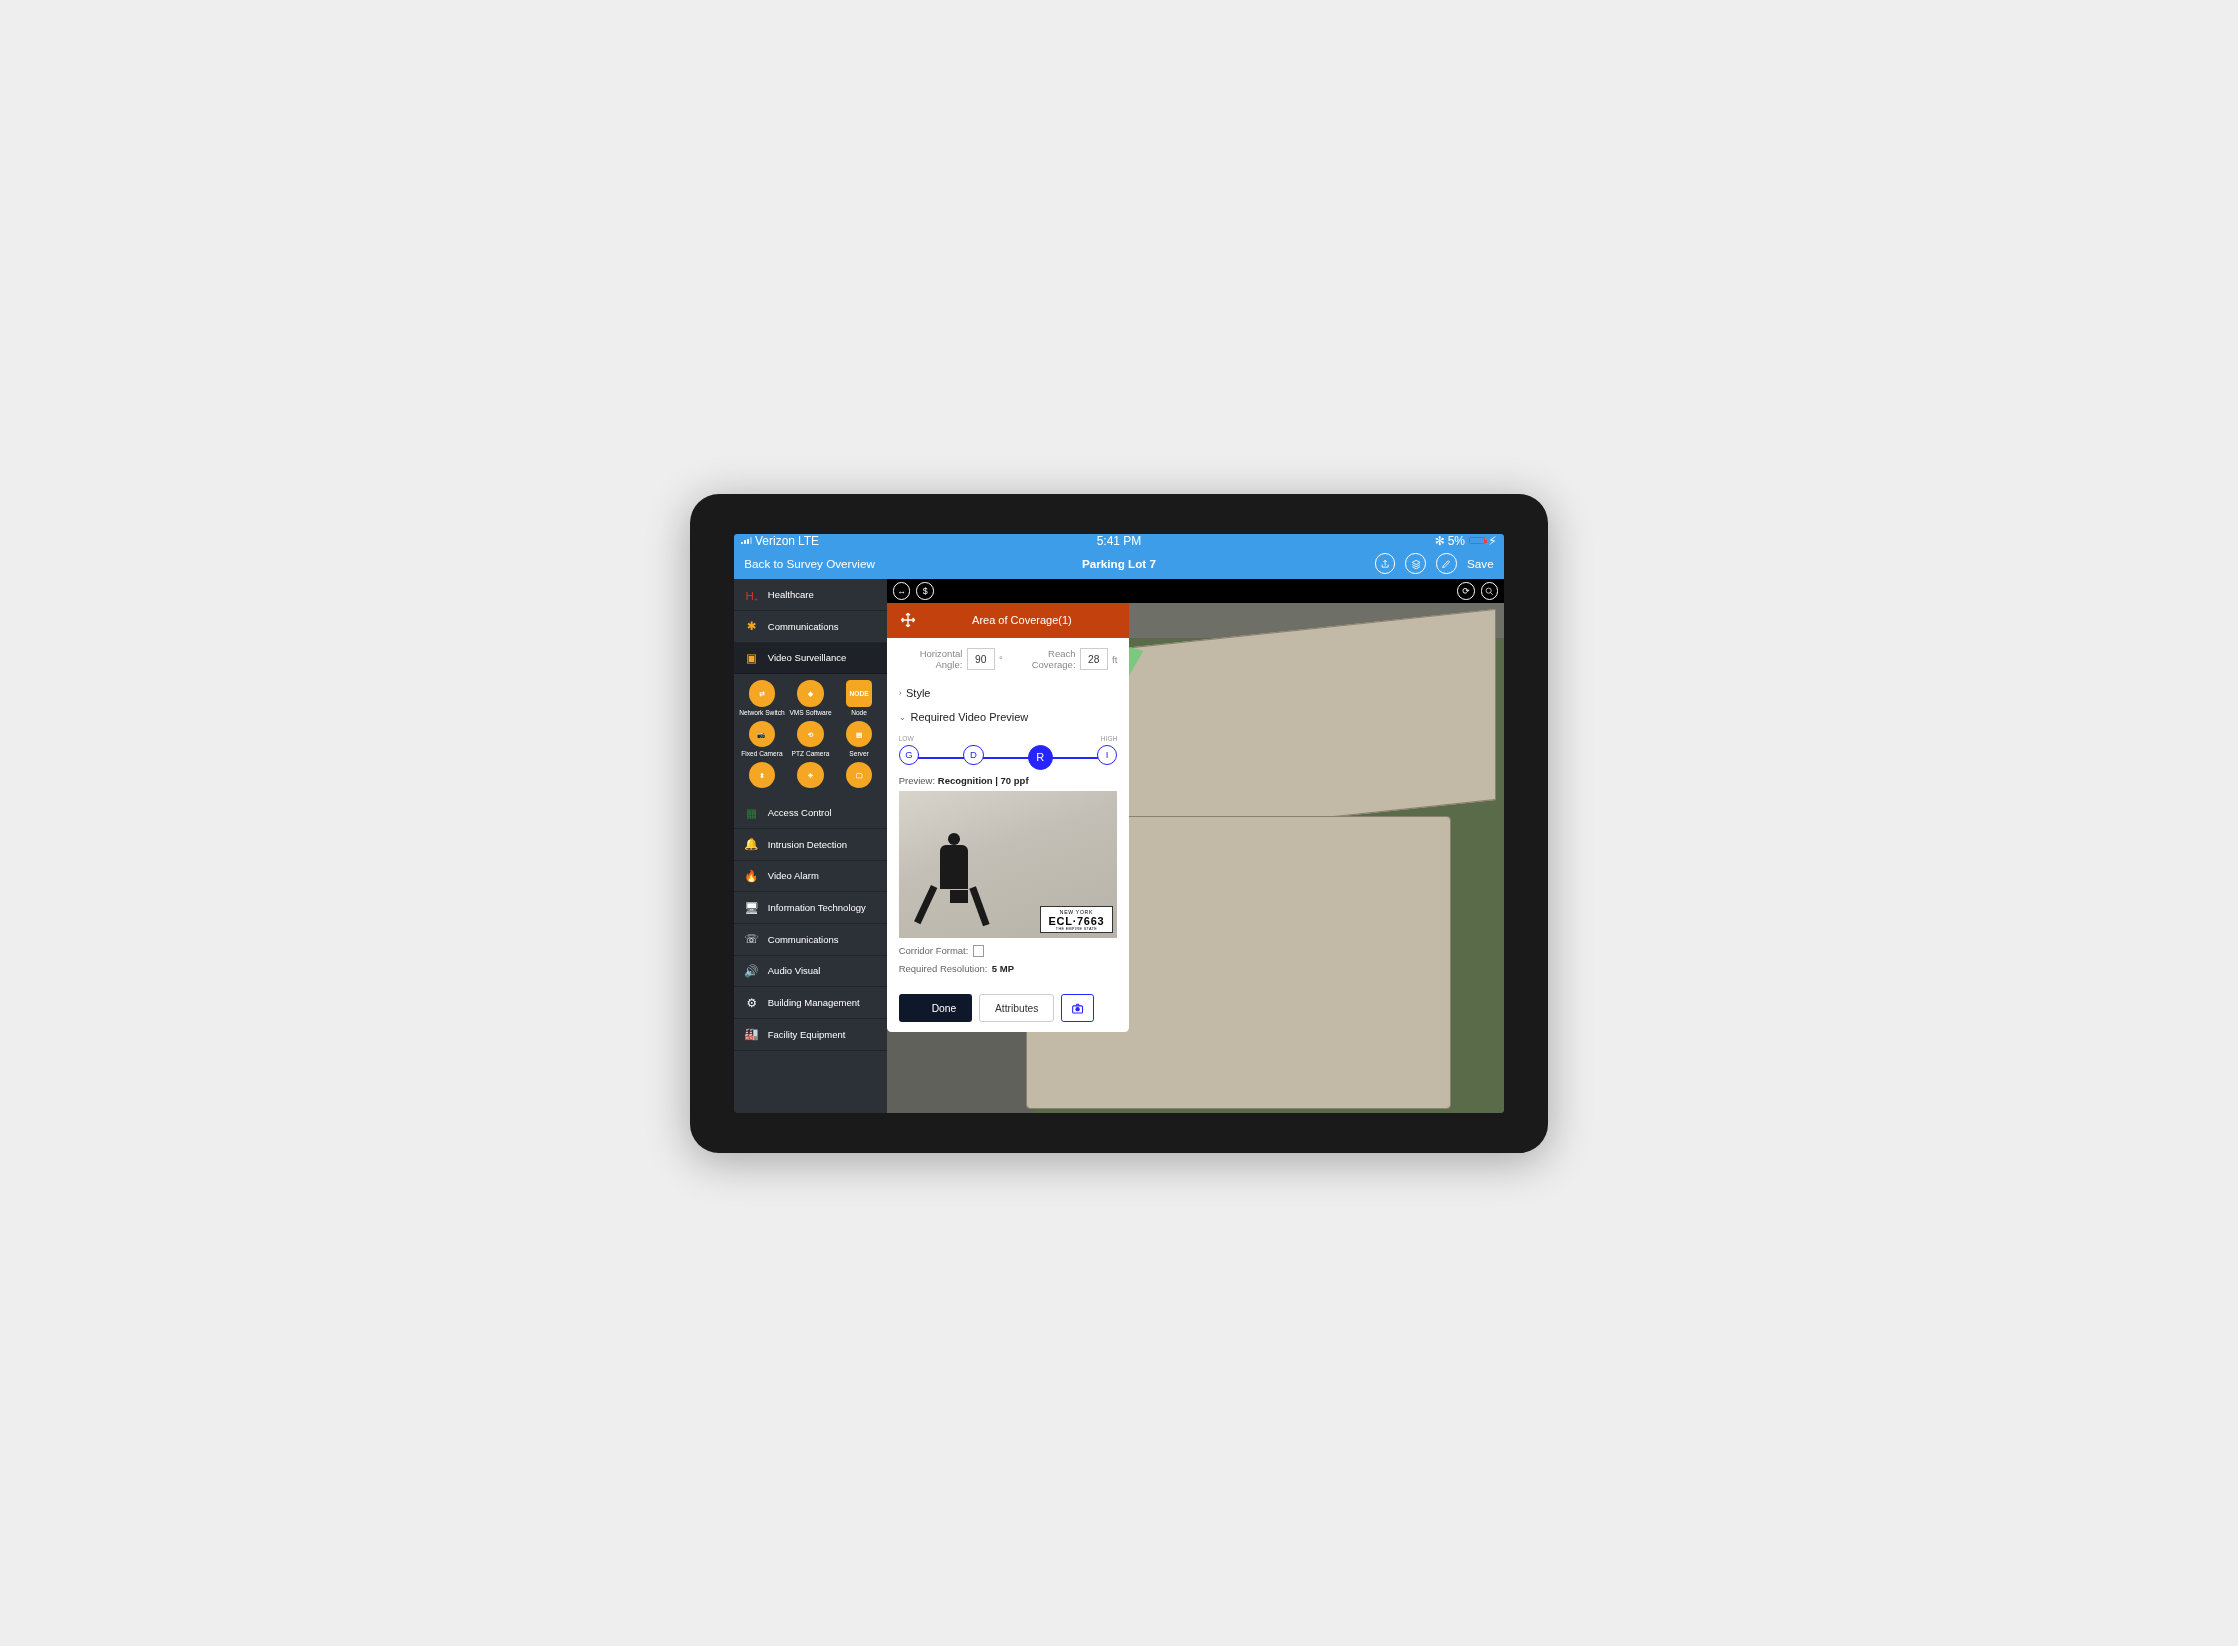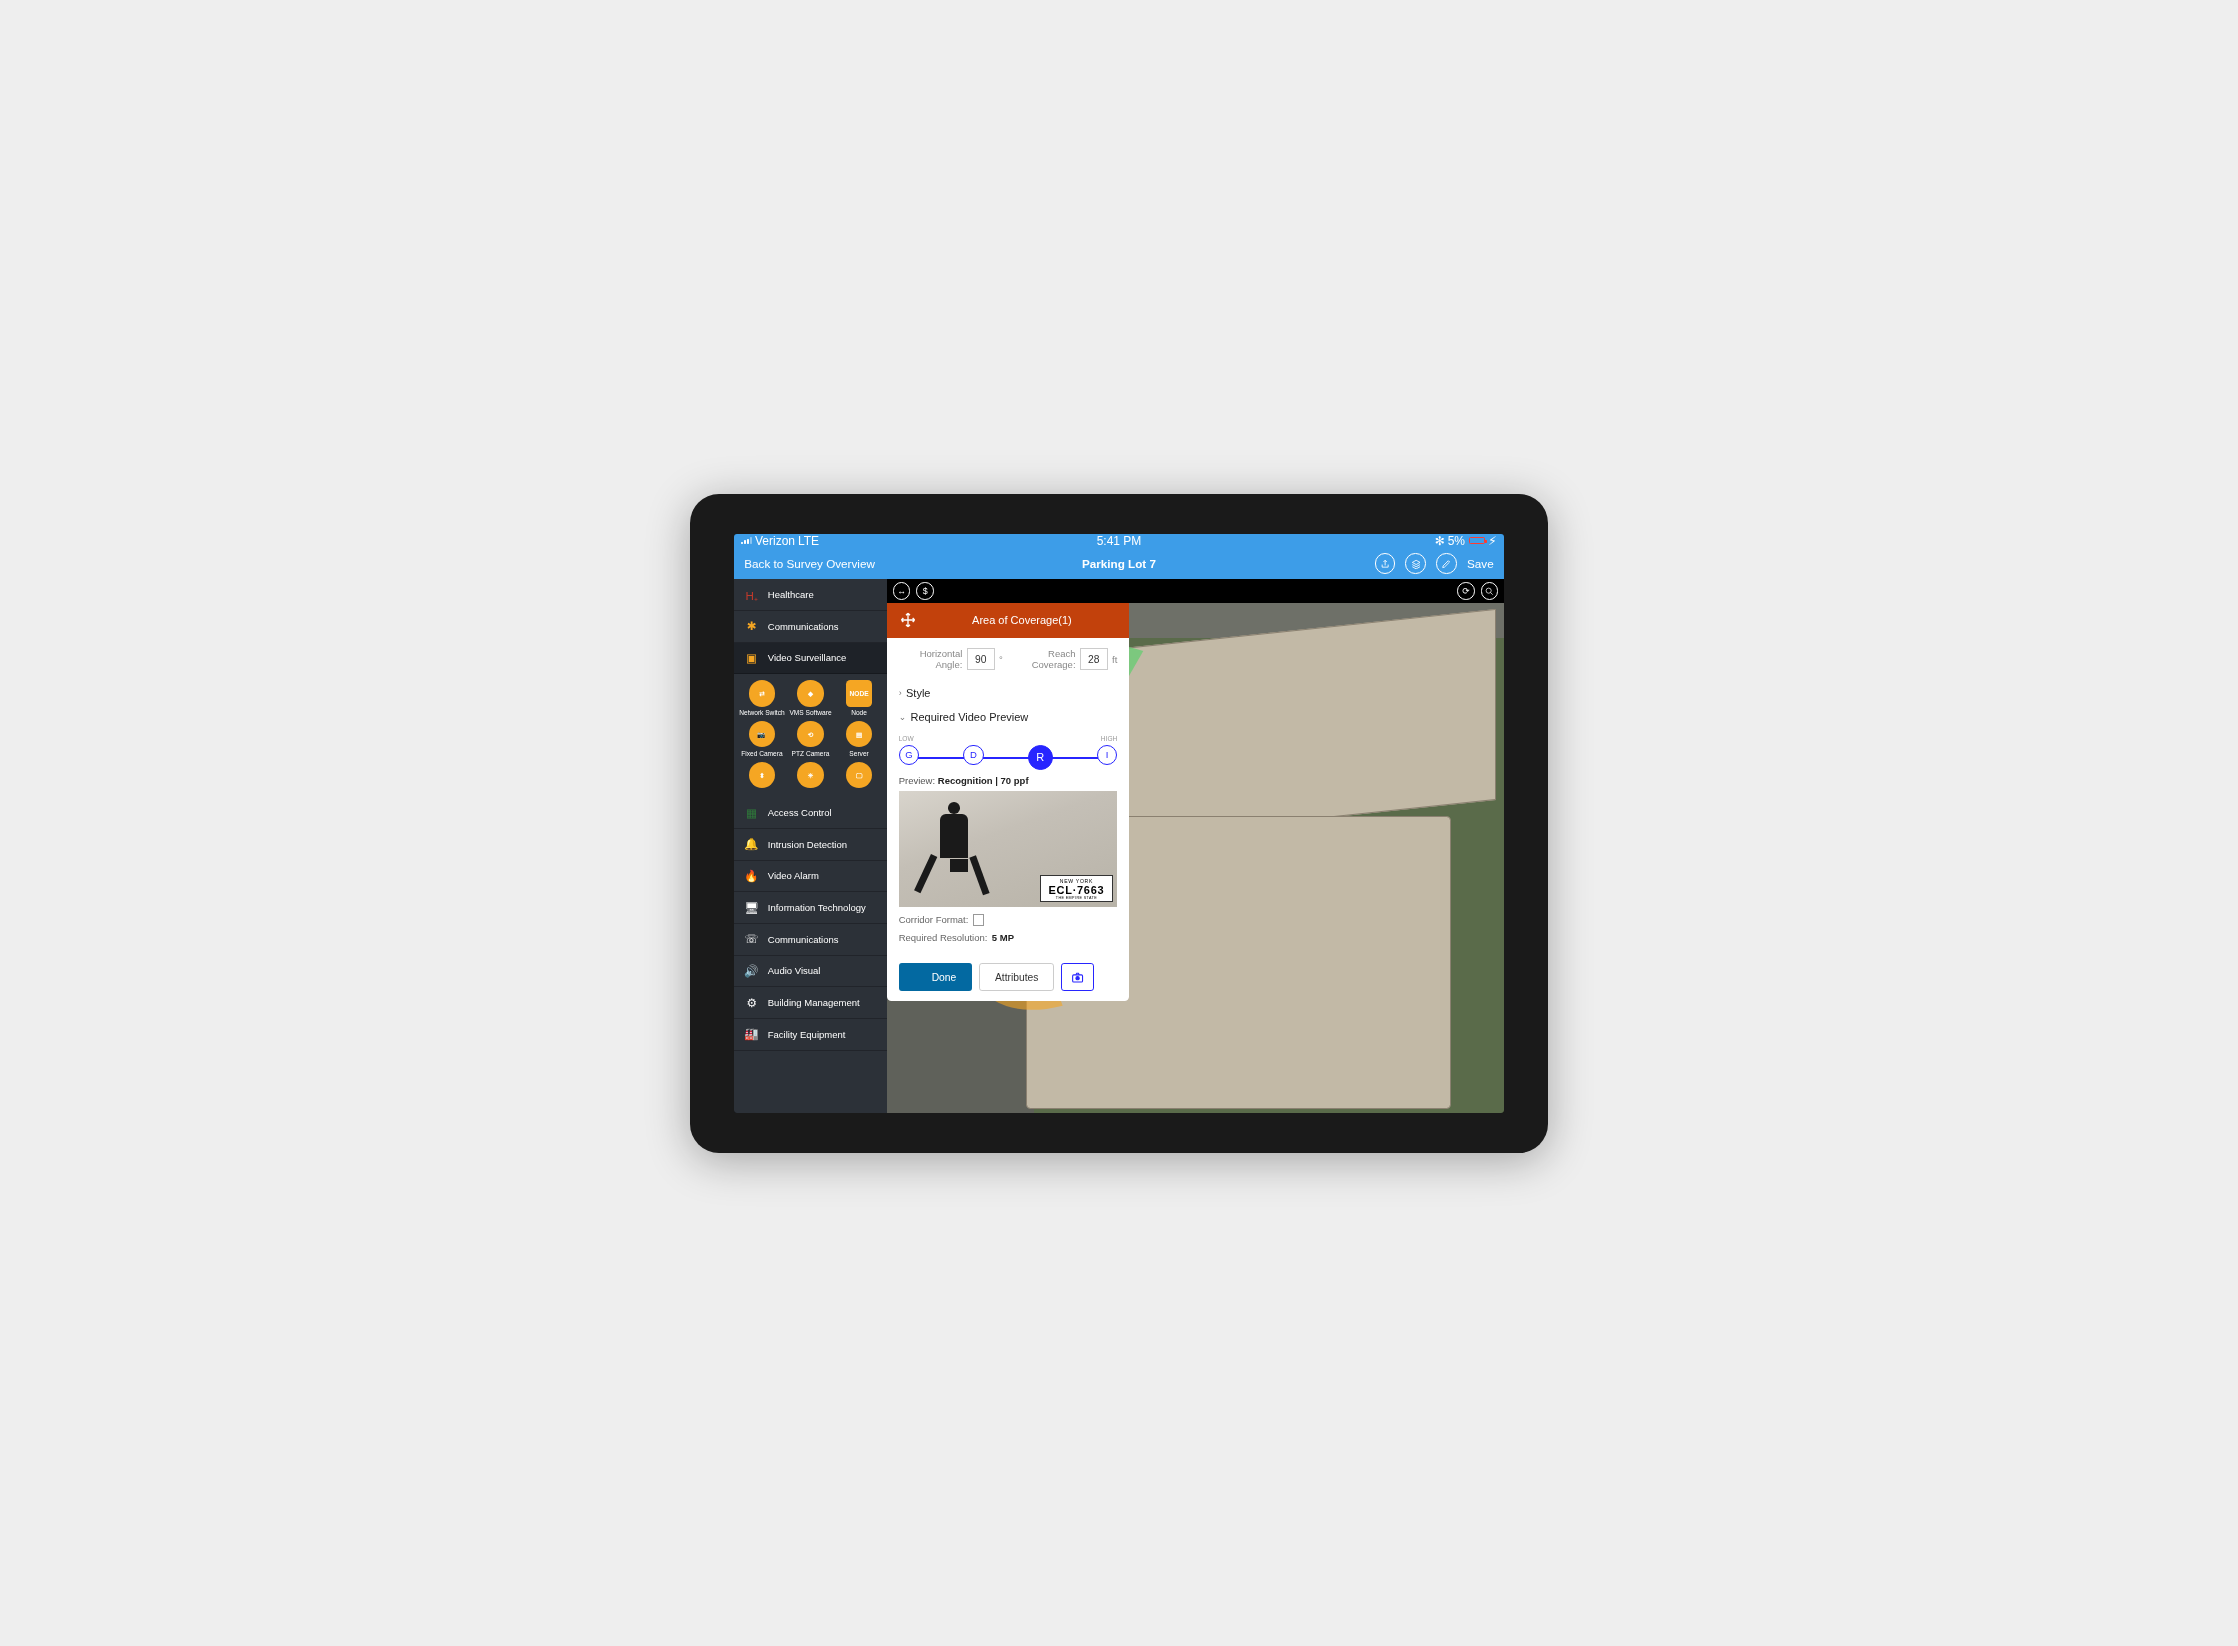--- a/index.html
+++ b/index.html
@@ -56,39 +56,39 @@
 
 .quality-row { display:flex; align-items:center; justify-content:space-between; margin:5.9px 0 2.9px; font-size:6.6px; color:#999; }
 .slider-track { position:relative; height:25px; margin-bottom:5.9px; }
 .slider-line { position:absolute; top:50%; left:10.3px; right:10.3px; height:1.5px; background:#2725ff; }
 .slider-nodes { display:flex; justify-content:space-between; position:relative; }
 .slider-node { width:20.5px; height:20.5px; border:1.5px solid #2725ff; border-radius:50%; background:#fff; display:flex; align-items:center; justify-content:center; color:#2725ff; font-size:9.5px; font-weight:500; cursor:pointer; }
 .slider-node.active { background:#2725ff; color:#fff; width:25px; height:25px; font-size:11px; }
 
 .preview-label { font-size:9.5px; color:#555; margin-bottom:4.4px; }
 .preview-label b { color:#222; }
-.preview-img { width:100%; height:116px; background:linear-gradient(160deg,#d8d4cc 0%,#c4bfb6 40%,#b8b3a8 100%); position:relative; overflow:hidden; margin-bottom:7.3px; }
+.preview-img { width:100%; height:147px; background:linear-gradient(160deg,#d8d4cc 0%,#c4bfb6 40%,#b8b3a8 100%); position:relative; overflow:hidden; margin-bottom:7.3px; }
 .pedestrian { position:absolute; bottom:5.9px; left:37px; width:37px; height:99px; }
 .ped-head { width:11.7px; height:11.7px; background:#1a1a1a; border-radius:50%; margin:0 auto; }
 .ped-body { width:28px; height:44px; background:#1a1a1a; margin:0 auto; border-radius:5.9px 5.9px 0 0; }
 .ped-legs { display:flex; justify-content:space-between; }
 .ped-leg { width:7.3px; height:40px; background:#1a1a1a; transform-origin:top; }
 .ped-leg.l{ transform:rotate(25deg) translateX(-5.9px);} .ped-leg.r{ transform:rotate(-20deg) translateX(4.4px);}
 .briefcase { position:absolute; bottom:29px; left:14.7px; width:17.6px; height:13.2px; background:#1a1a1a; }
 .license-plate { position:absolute; bottom:4.4px; right:4.4px; width:73px; background:#fff; border:1.5px solid #333; padding:1.5px 2.9px; font-family:monospace; text-align:center; }
 .license-state { font-size:5.1px; letter-spacing:0.7px; }
 .license-num { font-size:11px; font-weight:700; letter-spacing:0.7px; }
 .license-sub { font-size:3.7px; letter-spacing:0.4px; }
 
 .form-line { display:flex; align-items:center; gap:4.4px; font-size:9.5px; color:#666; margin-bottom:5.9px; }
 .chk { width:11.7px; height:11.7px; border:0.7px solid #999; cursor:pointer; }
 
 .action-row { display:flex; gap:7.3px; padding:7.3px 11.7px 10.3px; }
 .btn { flex:0 0 auto; height:28px; padding:0 14.7px; border-radius:2.9px; display:flex; align-items:center; justify-content:center; font-size:10.3px; cursor:pointer; border:0.7px solid transparent; }
-.btn-primary { background:#0369a1; color:#fff;padding-left:32px; }
+.btn-primary { background:#0f172a; color:#fff;padding-left:32px; }
 .btn-secondary { background:#fff; color:#333; border-color:#ccc; }
 .btn-icon { border-color:#2725ff; color:#2725ff; padding:0 8.8px; }
 
 .map-canvas { position:absolute; top:23.5px; left:0; right:0; bottom:0; background:#5a6b4a; overflow:hidden; }
 .bldg { position:absolute; background:#c2b9a6; border:1.5px solid #8a8070; }
 .road { position:absolute; background:#6e7068; }
 .lot { position:absolute; background:#5f615a; }
 .fov { position:absolute; opacity:.6; }
 .cam-marker { position:absolute; width:17.6px; height:17.6px; background:#f5a623; border-radius:50%; border:0.7px solid #fff; display:flex; align-items:center; justify-content:center; color:#fff; font-size:8px; z-index:2; }
 .cam-label { position:absolute; font-size:5.9px; background:rgba(0,0,0,.6); color:#fff; padding:0.7px 2.2px; border-radius:1.5px; white-space:nowrap; z-index:2; }

